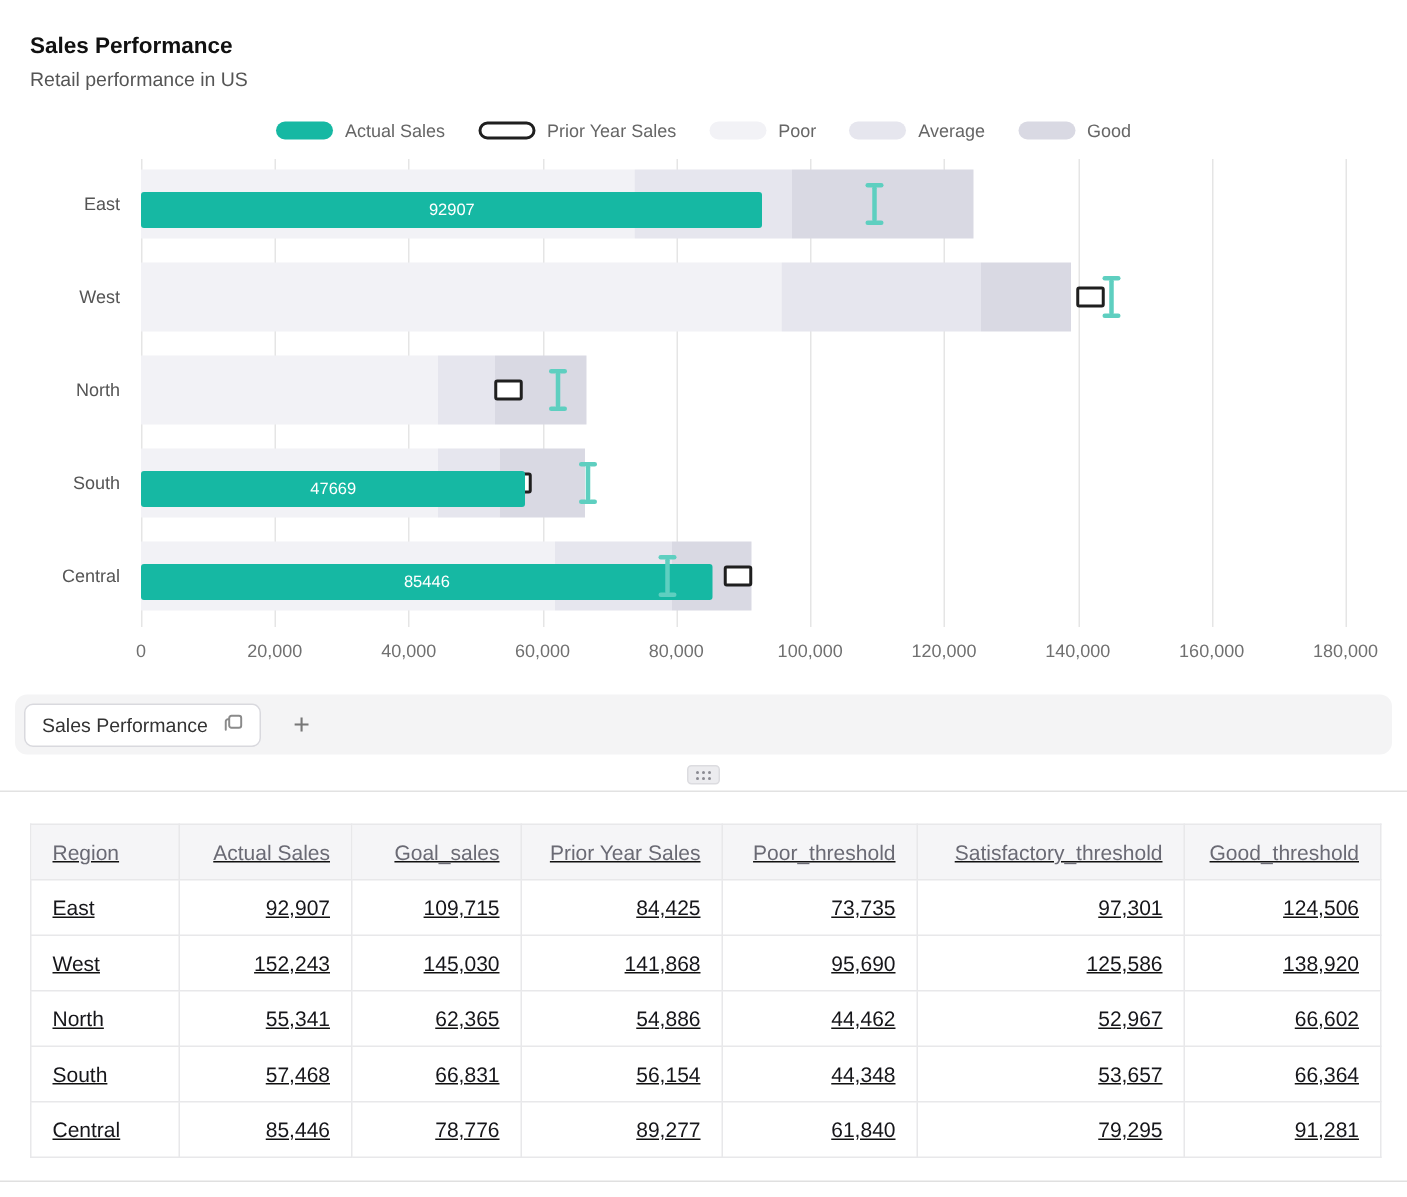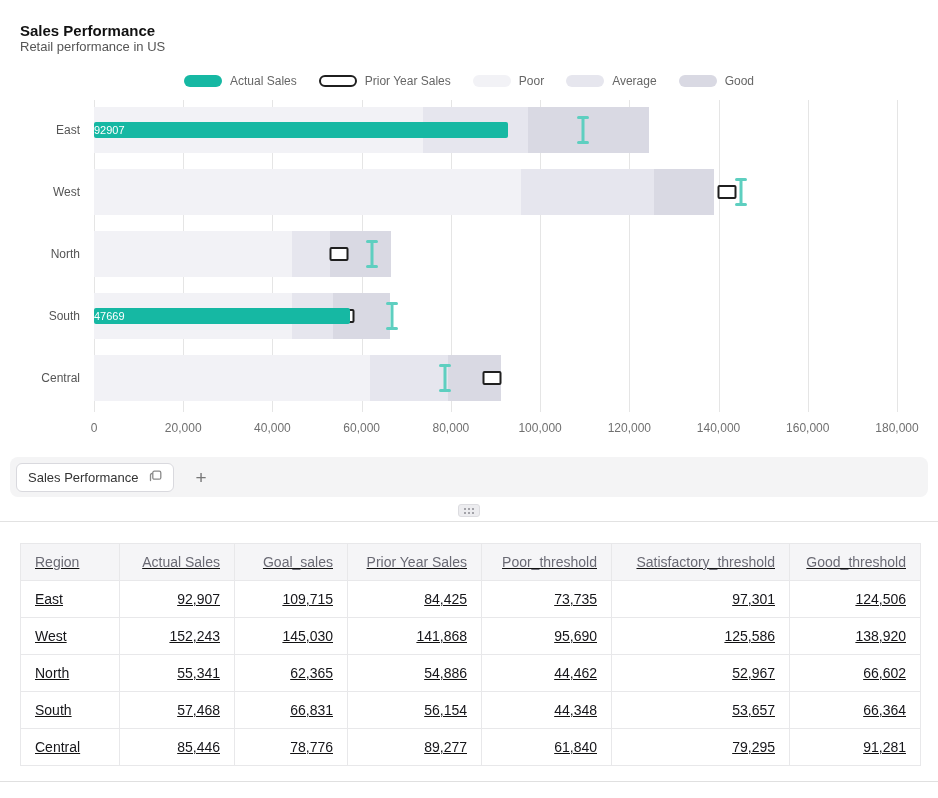--- a/index.html
+++ b/index.html
@@ -18,40 +18,40 @@
     --band-poor: #f2f2f6;
     --band-average: #e6e6ee;
     --band-good: #d9d9e3;
     --grid-color: #e5e5e5;
     --axis-text: #707070;
   }
 
   
   .header { padding: 22px 20px 0; }
   .title { font-size: 15px; font-weight: bold; color: #111; }
-  .subtitle { font-size: 13px; color: #555; }
+  .subtitle { margin-top: 6px; font-size: 13px; color: #555; }
 
   
   .legend { display: flex; justify-content: center; align-items: center; gap: 22px; margin-top: 20px; height: 14px; }
   .legend-item { display: flex; align-items: center; gap: 8px; font-size: 12px; color: #666; cursor: pointer; }
   .swatch { width: 38px; height: 12px; border-radius: 6px; display: inline-block; }
   .swatch-bar { background: var(--bar-color); }
   .swatch-outline { background: #fff; border: 2px solid var(--prior-border); }
 
   
   .plot-wrap { margin-top: 12px; }
   .plot { position: relative; margin-left: 94px; width: 803px; height: 312px; }
   .gridline { position: absolute; top: 0; bottom: 0; width: 1px; background: var(--grid-color); z-index: 0; }
   .cat-label { position: absolute; right: calc(100% + 14px); transform: translateY(-50%); font-size: 12px; color: #555; white-space: nowrap; z-index: 5; }
   .band { position: absolute; height: 46px; z-index: 1; }
   .band-poor { background: var(--band-poor); }
   .band-average { background: var(--band-average); }
   .band-good { background: var(--band-good); }
   .prior-marker { position: absolute; width: 19px; height: 14px; transform: translateX(-50%); background: var(--prior-fill); border: 2px solid var(--prior-border); border-radius: 2px; z-index: 2; }
-  .bar { position: absolute; left: 0; height: 16px; background: var(--bar-color); border-radius: 2px; z-index: 3; display: flex; align-items: center; }
+  .bar { position: absolute; left: 0; height: 24px; background: var(--bar-color); border-radius: 2px; z-index: 3; display: flex; align-items: center; justify-content: center; }
   .bar-label { font-size: 11px; color: var(--bar-label-color); line-height: 16px; white-space: nowrap; }
   .target-marker { position: absolute; width: 12px; height: 28px; transform: translateX(-50%); z-index: 4; }
   .target-marker::before, .target-marker::after { content: ""; position: absolute; left: 0; right: 0; height: 3px; background: var(--target-color); border-radius: 2px; }
   .target-marker::before { top: 0; }
   .target-marker::after { bottom: 0; }
   .target-marker .stem { position: absolute; left: 50%; top: 2px; bottom: 2px; width: 3px; transform: translateX(-50%); background: var(--target-color); border-radius: 2px; }
 
   
   .x-axis { position: relative; margin-left: 94px; width: 803px; height: 18px; margin-top: 9px; }
   .axis-label { position: absolute; transform: translateX(-50%); font-size: 12px; color: var(--axis-text); white-space: nowrap; }
@@ -158,20 +158,23 @@
           <span class="bar-label">47669</span>
         </div>
         <div class="target-marker" style="left: 37.1283%; top: 202px;">
           <span class="stem"></span>
         </div>
         <div class="cat-label" style="top: 278px;">Central</div>
         <div class="band band-poor" style="left: 0%; width: 34.3556%; top: 255px;"></div>
         <div class="band band-average" style="left: 34.3556%; width: 9.69722%; top: 255px;"></div>
         <div class="band band-good" style="left: 44.0528%; width: 6.65889%; top: 255px;"></div>
         <div class="prior-marker" style="left: 49.5983%; top: 271px;"></div>
+        <div class="bar" style="width: 47.47%; top: 270px;">
+          <span class="bar-label">85446</span>
+        </div>
         <div class="target-marker" style="left: 43.7644%; top: 264px;">
           <span class="stem"></span>
         </div>
       </div>
     <div class="x-axis">
         <span class="axis-label" style="left: 0%;">0</span>
         <span class="axis-label" style="left: 11.1111%;">20,000</span>
         <span class="axis-label" style="left: 22.2222%;">40,000</span>
         <span class="axis-label" style="left: 33.3333%;">60,000</span>
         <span class="axis-label" style="left: 44.4444%;">80,000</span>

